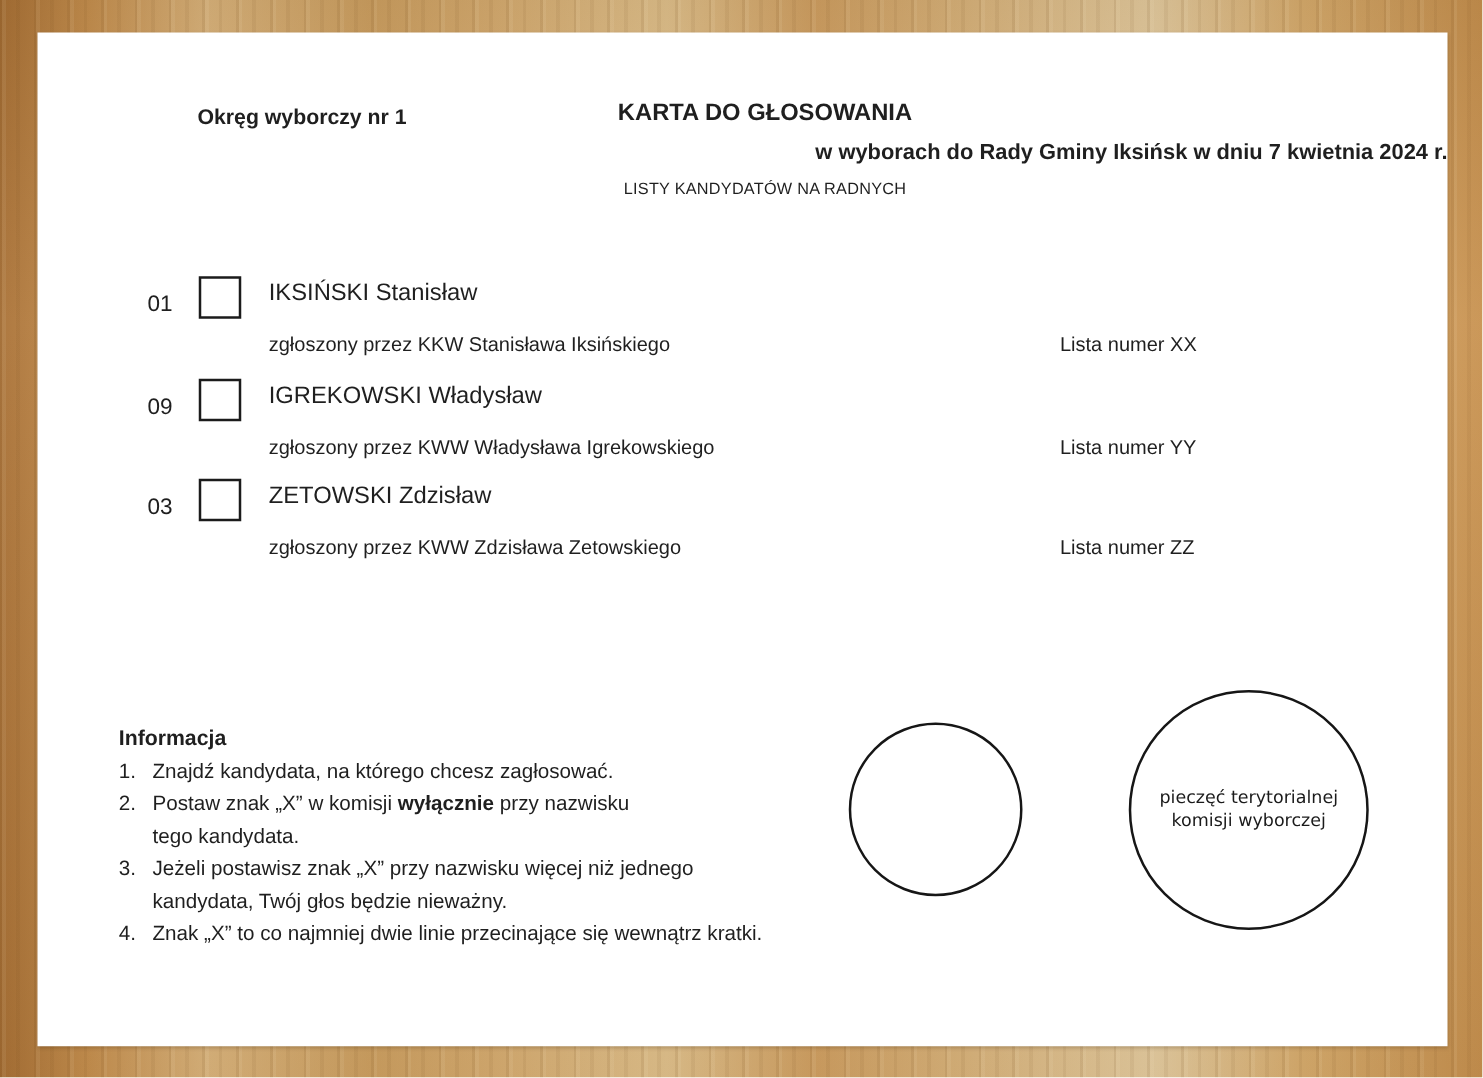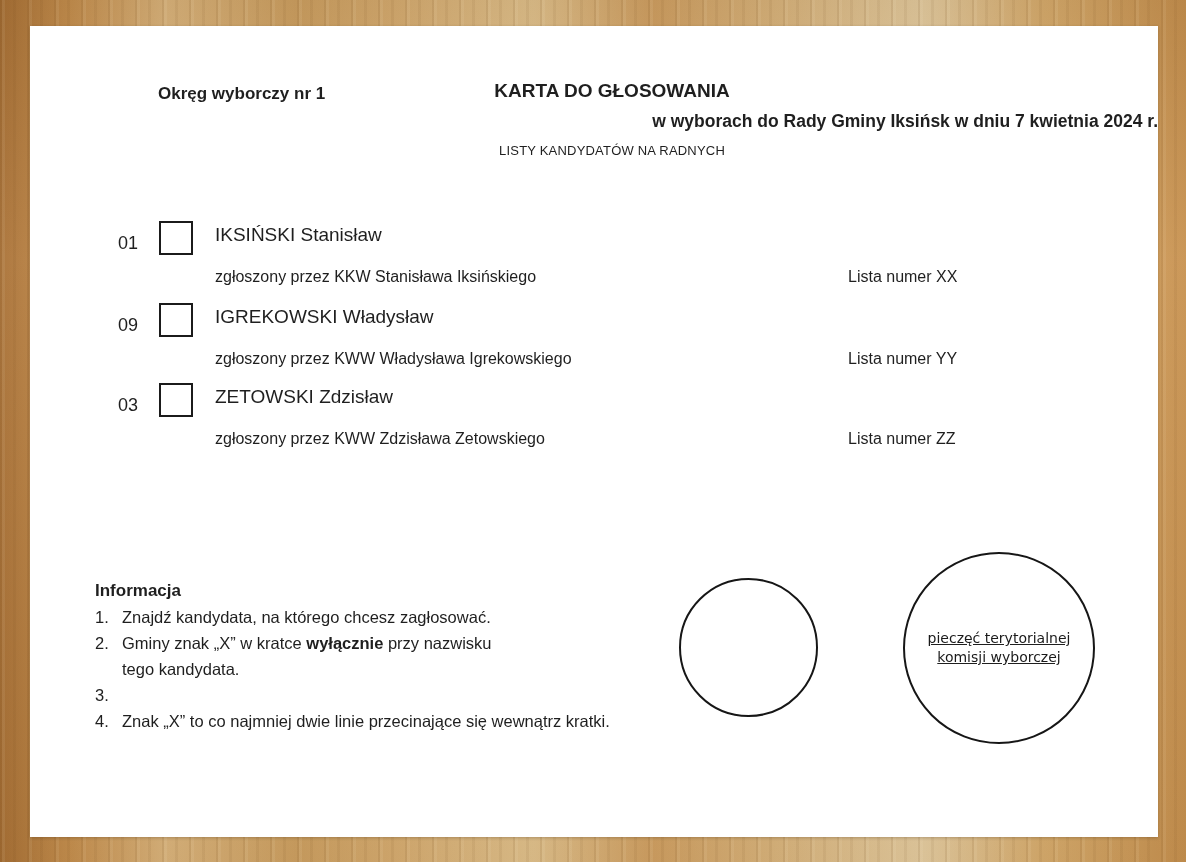--- a/index.html
+++ b/index.html
@@ -52,21 +52,21 @@
   .crow .nominated{ position:absolute; left:185px; top:47px; font-size:16px; white-space:nowrap; }
   .crow .lista{ position:absolute; left:818px; top:47px; font-size:16px; white-space:nowrap; }
   
   .info{ position:absolute; left:49px; top:552px; font-size:16.5px; line-height:26px;margin-left:16px; }
   .info .ihead{ font-weight:700; font-size:17px; }
   .iitem{ display:flex; }
   .iitem .inum{ width:27px; flex:0 0 27px; }
   .iitem .iline{ white-space:nowrap; }
   .iitem strong{ font-weight:700; }
   
-  .circle{ position:absolute; border:2px solid #161616; border-radius:50%; background:#ffffff;text-decoration:underline; }
+  .circle{ position:absolute; border:2px solid #161616; border-radius:50%; background:#ffffff; }
   .circle.small{ left:649px; top:552px; width:139px; height:139px; }
   .circle.big{
     left:873px; top:526px; width:192px; height:192px;
     display:flex; flex-direction:column; align-items:center; justify-content:center;
   }
   .stamp-text{
     font-family:"DejaVu Sans", sans-serif;
     font-size:14px; line-height:19px; text-align:center; color:#1a1a1a;
   }
 </style>
@@ -113,27 +113,31 @@
       <div class="iitem">
         <span class="inum">1.</span>
         <div>
           <div class="iline">Znajdź kandydata, na którego chcesz zagłosować.</div>
         </div>
       </div>
 
       <div class="iitem">
         <span class="inum">2.</span>
         <div>
-          <div class="iline"><span>Gminy znak „X” w kratce </span><strong>wyłącznie</strong><span> przy nazwisku</span></div>
+          <div class="iline"><span>Postaw znak „X” w komisji </span><strong>wyłącznie</strong><span> przy nazwisku</span></div>
           <div class="iline">tego kandydata.</div>
         </div>
       </div>
 
       <div class="iitem">
         <span class="inum">3.</span>
+        <div>
+          <div class="iline">Jeżeli postawisz znak „X” przy nazwisku więcej niż jednego</div>
+          <div class="iline">kandydata, Twój głos będzie nieważny.</div>
+        </div>
       </div>
 
       <div class="iitem">
         <span class="inum">4.</span>
         <div>
           <div class="iline">Znak „X” to co najmniej dwie linie przecinające się wewnątrz kratki.</div>
         </div>
       </div>
     </div>
 

